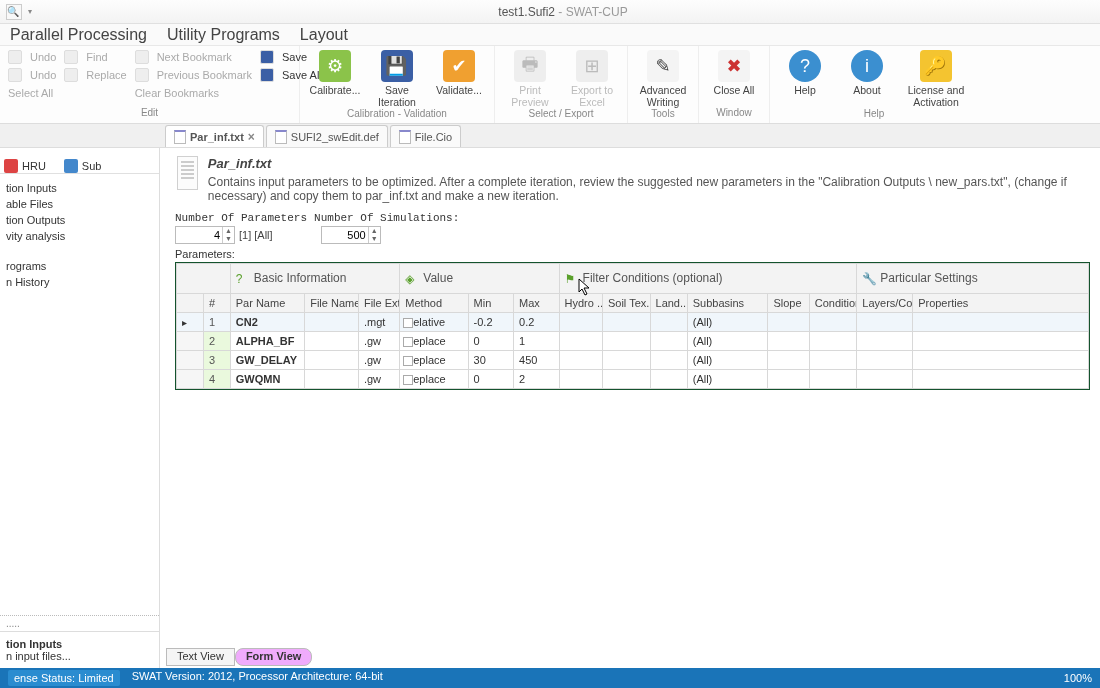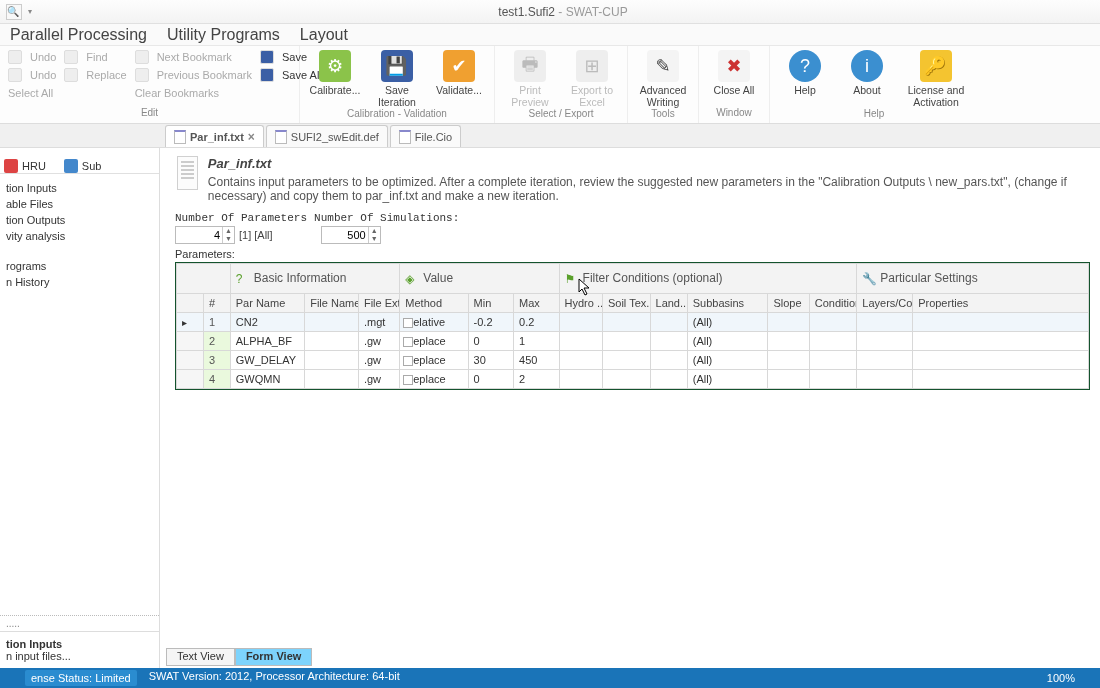--- a/index.html
+++ b/index.html
@@ -69,21 +69,21 @@
 .grid-wrap { margin:0 10px; border:1px solid #14532d; }
 .grid { width:100%; border-collapse:collapse; table-layout:fixed; font-size:11px; }
 .grid th, .grid td { border:1px solid #d8d8d8; padding:3px 5px; height:18px; overflow:hidden; white-space:nowrap; text-align:left;}
 .grid th { background:#f3f3f3; color:#444; font-weight:normal; }
 .grid .group-header th { height:30px; font-size:12px; color:#555; }
 .grid .group-header .gicon { display:inline-block; width:14px; height:14px; vertical-align:middle; margin-right:4px;}
 .row-handle { width:22px; background:#f6f6f6; text-align:center; }
 .row-num { width:22px; background:#eaf9dd; text-align:right; color:#555; }
 .row-selected td { background:#f0f6fb; }
 .row-selected .row-handle::before { content:"▸"; color:#333; font-size:10px; }
-.bold { font-weight:400; }
+.bold { font-weight:700; }
 .num { text-align:right; }
 .ctr { text-align:center; }
 .method-cell { position:relative; padding-left:14px;}
 .method-cell::before { content:""; position:absolute; left:3px; top:5px; width:8px; height:8px; border:1px solid #aaa; background:#fff;}
 
 .col-hash { width:26px; }
 .col-rowhandle { width:26px; }
 .col-parname { width:72px; }
 .col-filename { width:52px; }
 .col-fileext { width:40px; }
@@ -95,24 +95,24 @@
 .col-land { width:36px; }
 .col-subb { width:78px; }
 .col-slope { width:40px; }
 .col-cond { width:46px; }
 .col-layers { width:54px; }
 .col-props { width:170px; }
 
 
 .view-tabs { position:absolute; left:166px; bottom:22px; height:18px; display:flex; gap:0;}
 .view-tab { border:1px solid #bbb; border-top-left-radius:0; border-top-right-radius:0; padding:1px 10px; font-size:11px; background:#f5f5f5; cursor:pointer;}
-.view-tab.active { background:#7dd3fc; font-weight:600; }
-
-
-.status { position:absolute; left:0; right:0; bottom:0; height:20px; background:#1a74b8; color:#fff; display:flex; align-items:center; font-size:11px; padding:0 25px; justify-content:space-between;}
+.view-tab.active { background:#f0abfc; font-weight:600;border-radius:8px; }
+
+
+.status { position:absolute; left:0; right:0; bottom:0; height:20px; background:#1a74b8; color:#fff; display:flex; align-items:center; font-size:11px; padding:0 8px; justify-content:space-between;}
 .status-left { display:flex; gap:12px; }
 .status-left .lic { background:#2a8cd0; padding:2px 6px; border-radius:2px;}
 
 
 .cursor { position:absolute; left:578px; top:278px; width:14px; height:18px; pointer-events:none;}
 .cursor svg { width:14px; height:18px; }
 </style>
 </head>
 <body>
 

